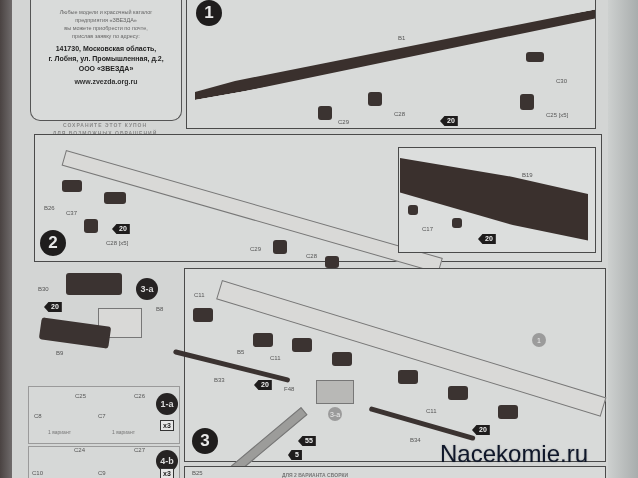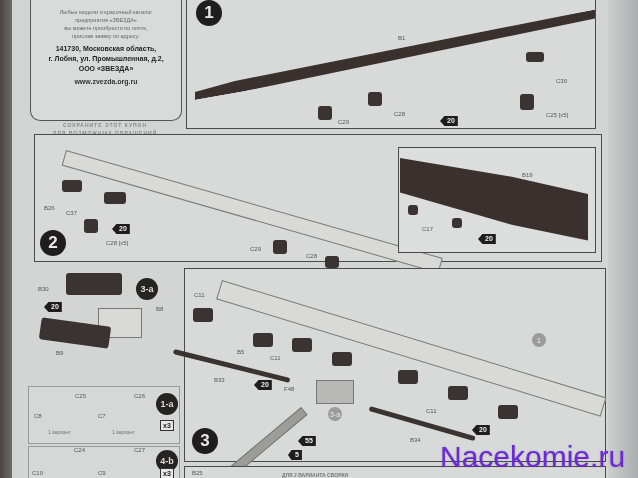--- a/index.html
+++ b/index.html
@@ -15,21 +15,21 @@
   .coupon-foot{position:absolute;left:30px;top:121px;width:150px;font-size:5px;color:#888;text-align:center;letter-spacing:1px;line-height:8px;font-weight:bold;}
   .step{position:absolute;width:26px;height:26px;border-radius:50%;background:#1f1d1d;color:#e8e8e8;font-weight:bold;font-size:17px;display:flex;align-items:center;justify-content:center;}
   .sub-step{position:absolute;width:22px;height:22px;border-radius:50%;background:#262323;color:#ddd;font-weight:bold;font-size:9px;display:flex;align-items:center;justify-content:center;}
   .callout{position:absolute;width:14px;height:14px;border-radius:50%;background:#9b9b9b;color:#eee;font-size:7px;display:flex;align-items:center;justify-content:center;}
   .lbl{position:absolute;font-size:6px;color:#555;white-space:nowrap;}
   .glue{position:absolute;background:#1e1c1c;color:#eee;font-size:7px;font-weight:bold;padding:0 3px;line-height:10px;clip-path:polygon(0 50%,25% 0,100% 0,100% 100%,25% 100%);padding-left:7px;}
   .mult{position:absolute;border:1px solid #333;font-size:7px;font-weight:bold;color:#222;padding:1px 2px;background:#e6e6e6;}
   .rail-dark{position:absolute;background:#3a302d;}
   .part-dark{position:absolute;background:#3b3331;border-radius:3px;}
   .rail-light{position:absolute;background:#d9d9d7;border:1px solid #777;}
-  .watermark{position:absolute;left:440px;top:440px;font-size:30px;color:#6d28d9;text-shadow:0 0 2px rgba(0,0,0,0.25);}
+  .watermark{position:absolute;left:440px;top:440px;font-size:24px;color:#0f172a;text-shadow:0 0 2px rgba(0,0,0,0.25);}
   .sublabel{position:absolute;font-size:5px;color:#777;}
   .footer-txt{position:absolute;font-size:5px;color:#777;font-weight:bold;}
 </style>
 </head>
 <body>
 
 <div class="edge-left"></div>
 <div class="sheet"></div>
 <div class="edge-right"></div>
 

